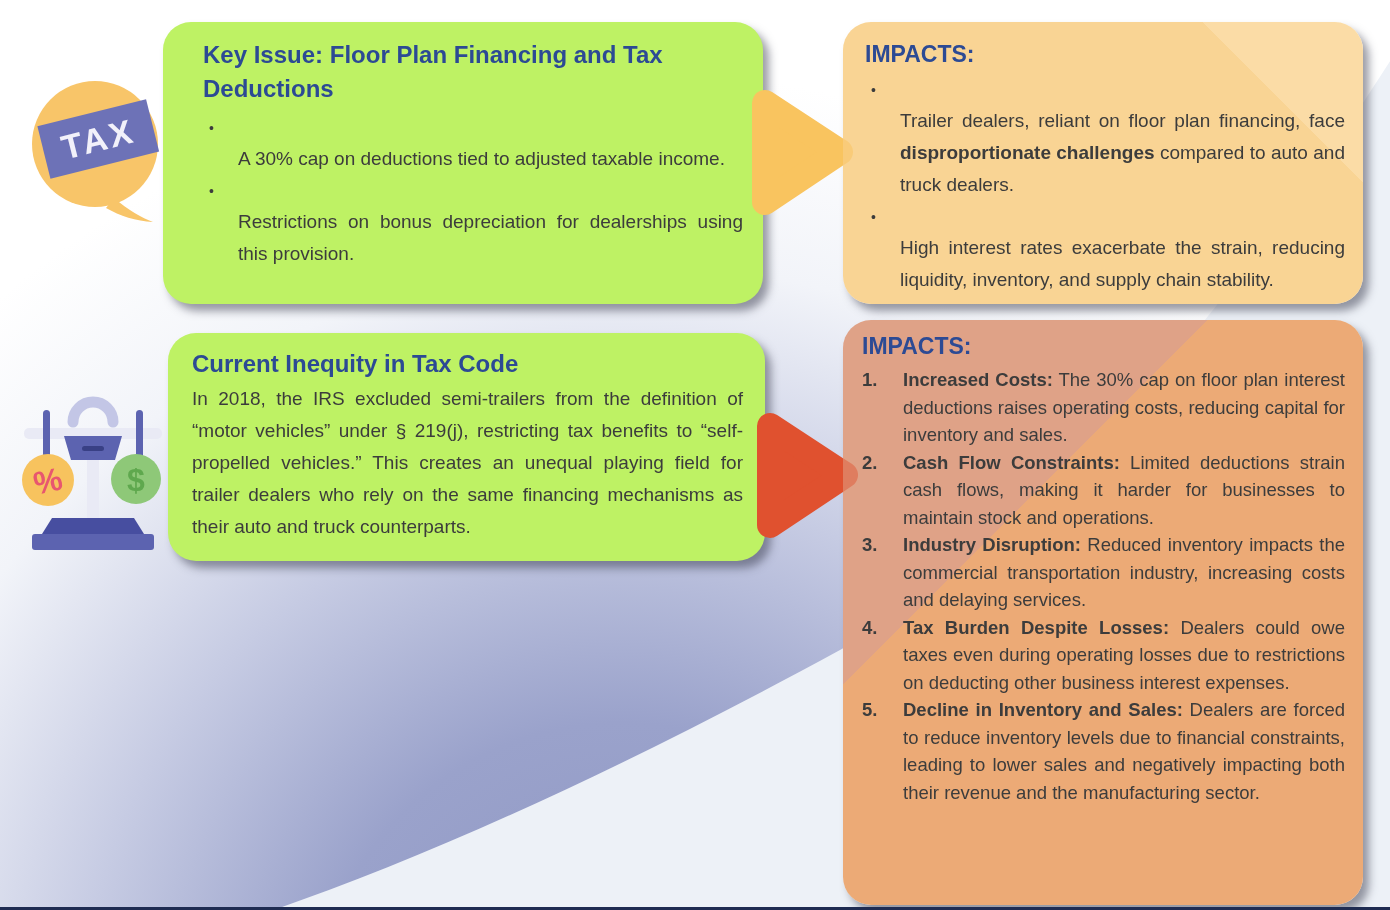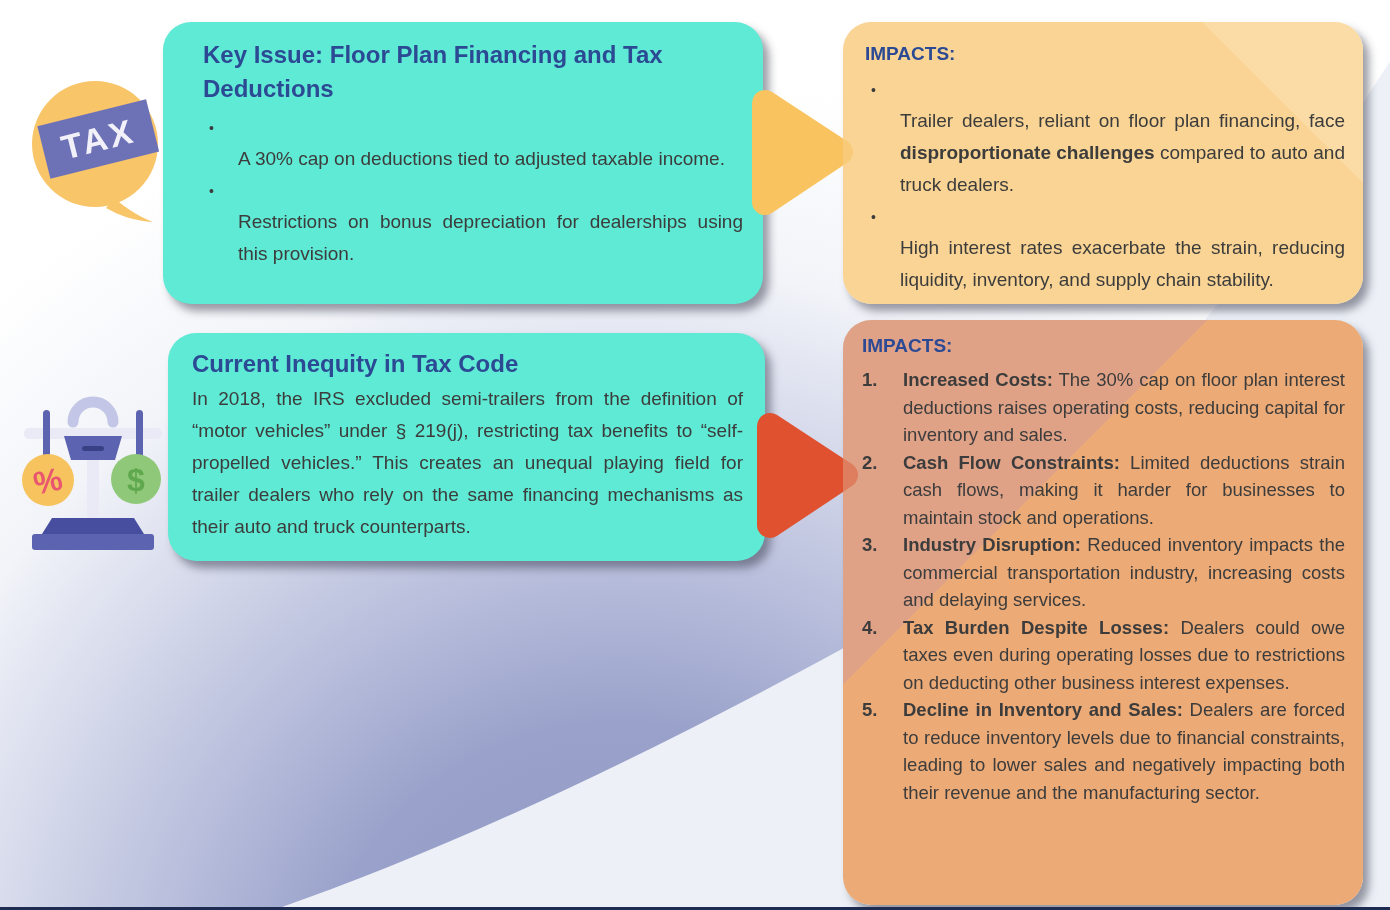--- a/index.html
+++ b/index.html
@@ -5,31 +5,31 @@
   html,body{margin:0;padding:0;background:#ffffff;}
   .stage{
     position:relative;width:1390px;height:910px;overflow:hidden;
     font-family:"Liberation Sans","DejaVu Sans",sans-serif;
     color:#3c3c3c;
   }
   .bg{position:absolute;inset:0;z-index:0;}
   .bottom-bar{position:absolute;left:0;bottom:0;width:1390px;height:3px;background:#1f2c52;z-index:5;}
 
   .box{position:absolute;border-radius:28px;z-index:2;box-shadow:6px 7px 9px rgba(55,58,75,.5);}
-  .box-gray{background:#5eead4;}
+  .box-gray{background:#bef264;}
   .box-yellow{background:linear-gradient(45deg,#f9d494 0 80%,#fbdca6 80% 100%);}
   .box-orange{background:linear-gradient(315deg,#ecaa76 0 67%,#dfa287 67% 100%);}
 
   .box-key{left:163px;top:22px;width:600px;height:282px;padding:16px 20px 0 40px;box-sizing:border-box;}
   .box-imp1{left:843px;top:22px;width:520px;height:282px;padding:16px 18px 0 22px;box-sizing:border-box;}
   .box-ineq{left:168px;top:333px;width:597px;height:228px;padding:14px 22px 4px 24px;box-sizing:border-box;}
   .box-imp2{left:843px;top:320px;width:520px;height:585px;padding:10px 18px 0 19px;box-sizing:border-box;overflow:hidden;}
 
   h2.navy{margin:0 0 6px 0;color:#2c4a94;font-size:24px;line-height:34px;font-weight:700;}
-  h2.impacts{margin:0 0 4px 0;color:#2c4a94;font-size:19px;line-height:32px;font-weight:700;}
+  h2.impacts{margin:0 0 4px 0;color:#2c4a94;font-size:23px;line-height:32px;font-weight:700;}
 
   .jtext{text-align:justify;}
   .body-19{font-size:19px;line-height:32px;}
   .body-or{font-size:18.5px;line-height:27.5px;}
 
   .bullet-row{display:flex;}
   .bullet-row .dot{flex:0 0 35px;font-size:14px;line-height:32px;padding-left:6px;box-sizing:border-box;}
   .bullet-row .btxt{flex:1;margin-top:31px;}
 
   .num-row{display:flex;}

